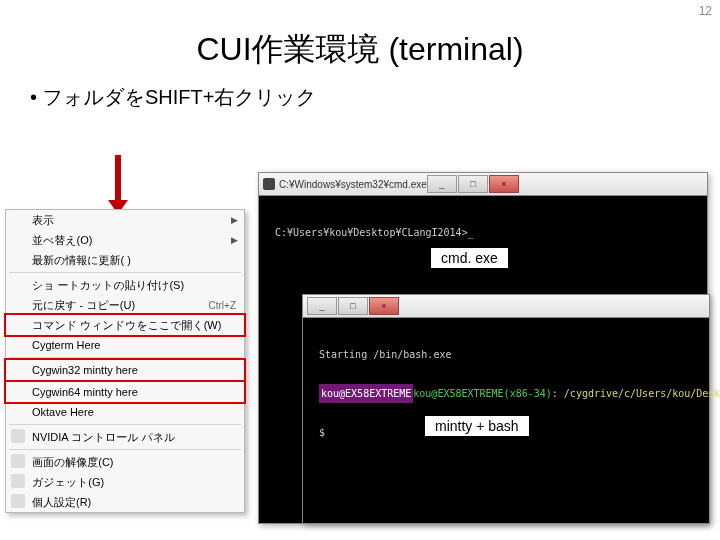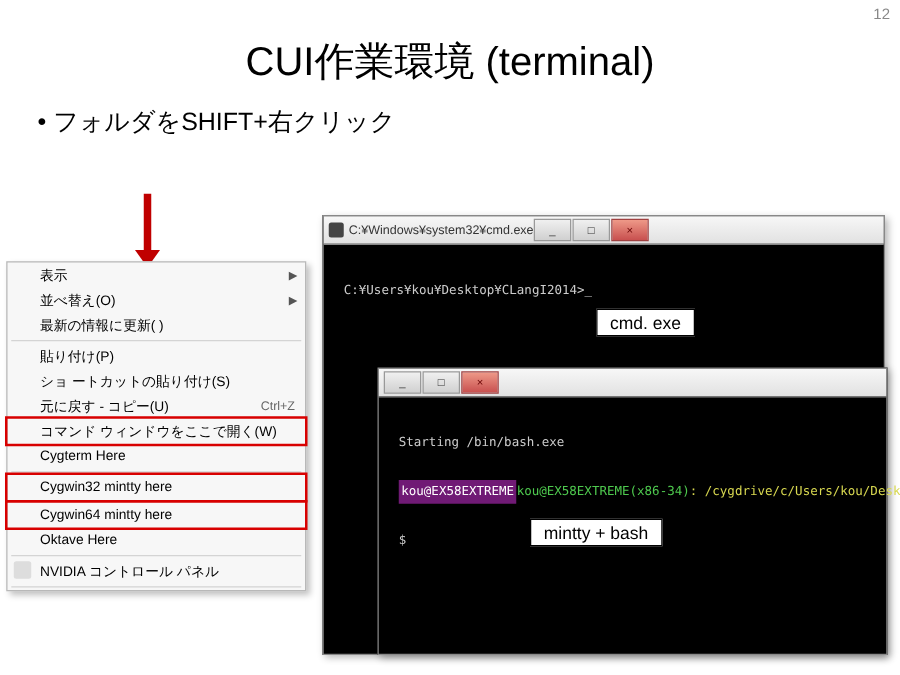--- a/index.html
+++ b/index.html
@@ -180,21 +180,21 @@
       <div class="winbtn">_</div>
       <div class="winbtn">□</div>
       <div class="winbtn close">×</div>
     </div>
   </div>
   <div class="term-body">
     <div>C:¥Users¥kou¥Desktop¥CLangI2014&gt;_</div>
   </div>
 </div>
 
-<div class="callout" style="left:477px; top:247px;">cmd. exe</div>
+<div class="callout" style="left:430px; top:247px;">cmd. exe</div>
 
 <div class="win" style="left:302px; top:294px; width:406px; height:228px;">
   <div class="titlebar">
     <div class="winbtns">
       <div class="winbtn">_</div>
       <div class="winbtn">□</div>
       <div class="winbtn close">×</div>
     </div>
   </div>
   <div class="term-body">
@@ -216,23 +216,20 @@
         <span>並べ替え(O)</span>
         <span class="chev">▶</span>
       </div>
       <div class="menu-item">
         <span>最新の情報に更新( )</span>
       </div>
     </div>
   <div class="menu-sep"></div>
   <div id="grp2">
       <div class="menu-item">
-        <span>貼り付け(P)</span>
-      </div>
-      <div class="menu-item">
         <span>ショ ートカットの貼り付け(S)</span>
       </div>
       <div class="menu-item">
         <span>元に戻す - コピー(U)</span>
         <span class="shortcut">Ctrl+Z</span>
       </div>
       <div class="menu-item menu-hl-red">
         <span>コマンド ウィンドウをここで開く(W)</span>
       </div>
       <div class="menu-item">
@@ -252,13 +249,27 @@
       </div>
     </div>
   <div class="menu-sep"></div>
   <div id="grp4">
       <div class="menu-item">
         <span class="ico"></span>
         <span>NVIDIA コントロール パネル</span>
       </div>
     </div>
   <div class="menu-sep"></div>
+  <div id="grp5">
+      <div class="menu-item">
+        <span class="ico"></span>
+        <span>画面の解像度(C)</span>
+      </div>
+      <div class="menu-item">
+        <span class="ico"></span>
+        <span>ガジェット(G)</span>
+      </div>
+      <div class="menu-item">
+        <span class="ico"></span>
+        <span>個人設定(R)</span>
+      </div>
+    </div>
 </div>
 
 </body></html>

